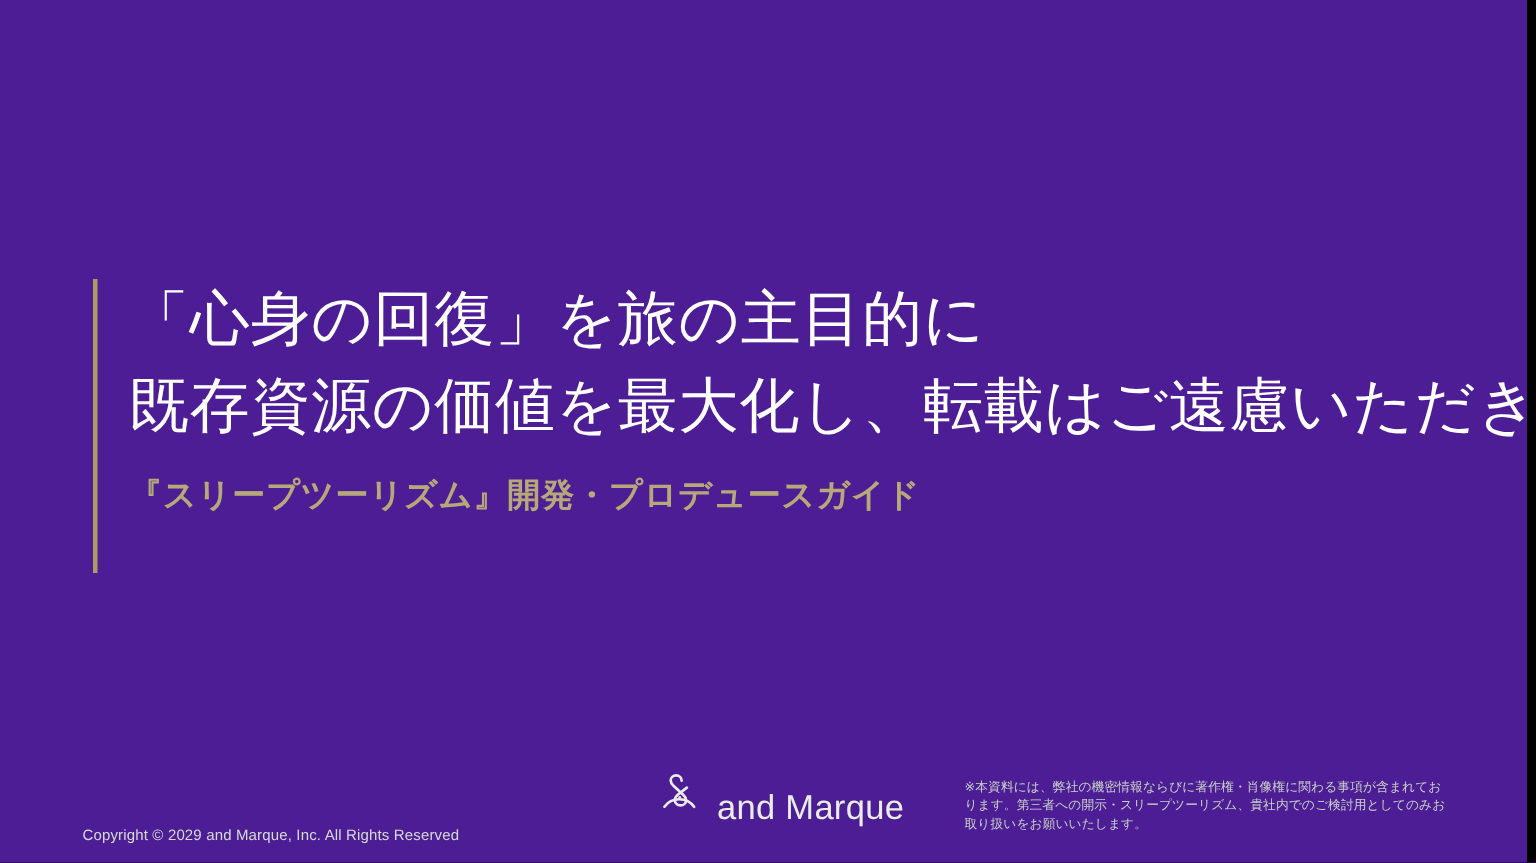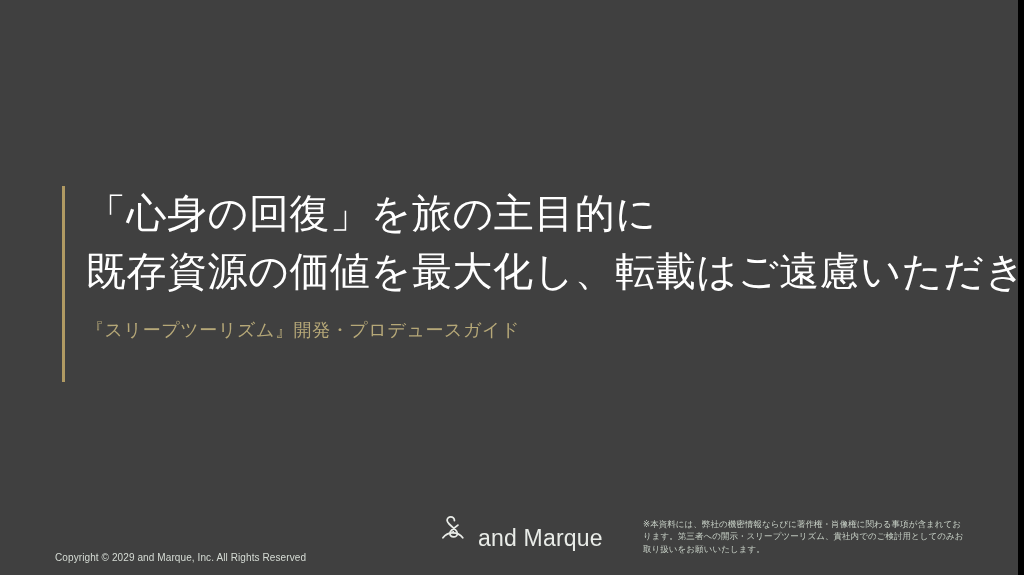--- a/index.html
+++ b/index.html
@@ -11,21 +11,21 @@
     width: 1024px;
     height: 575px;
     overflow: hidden;
     font-family: "Liberation Sans", "DejaVu Sans", sans-serif;
   }
 
   .slide {
     position: relative;
     width: 1024px;
     height: 575px;
-    background: #404040;
+    background: #4c1d95;
     box-sizing: border-box;
     overflow: hidden;
   }
 
   
   .edge-right {
     position: absolute;
     top: 0;
     right: 0;
     width: 6px;
@@ -65,23 +65,23 @@
     font-weight: 400;
     letter-spacing: 0.5px;
     white-space: nowrap;
   }
 
   .subtitle {
     position: absolute;
     left: 24px;
     top: 131px;
     color: #b6a878;
-    font-size: 18px;
+    font-size: 22px;
     line-height: 26px;
-    font-weight: 400;
+    font-weight: 700;
     letter-spacing: 0.6px;
     white-space: nowrap;
   }
 
   
   .logo {
     position: absolute;
     left: 437px;
     top: 505px;
     display: flex;

